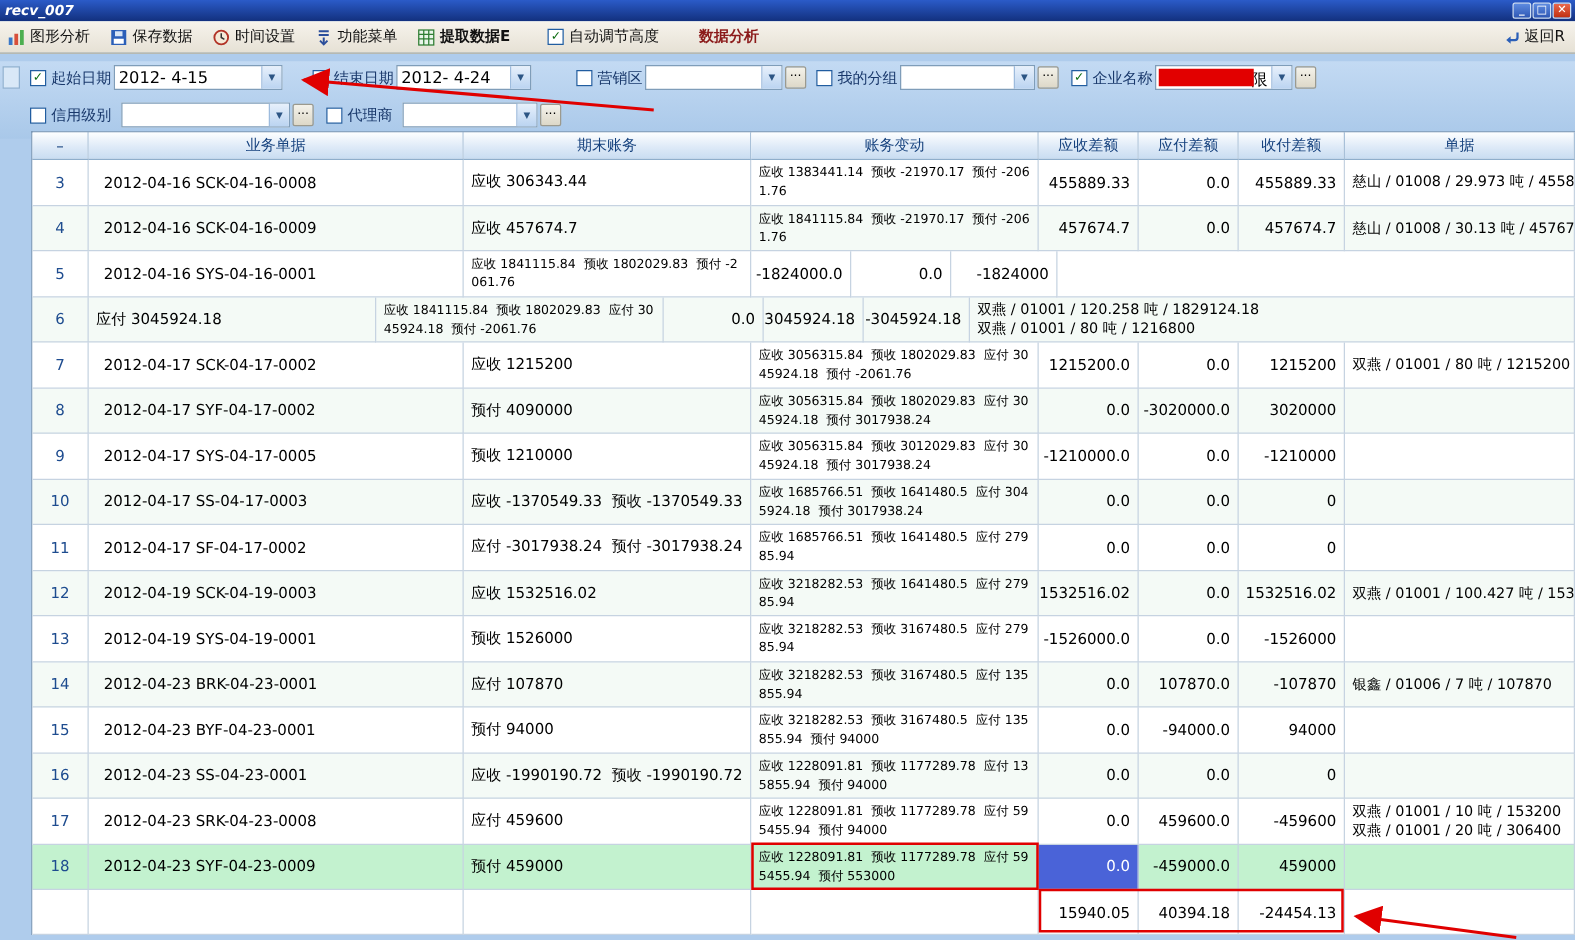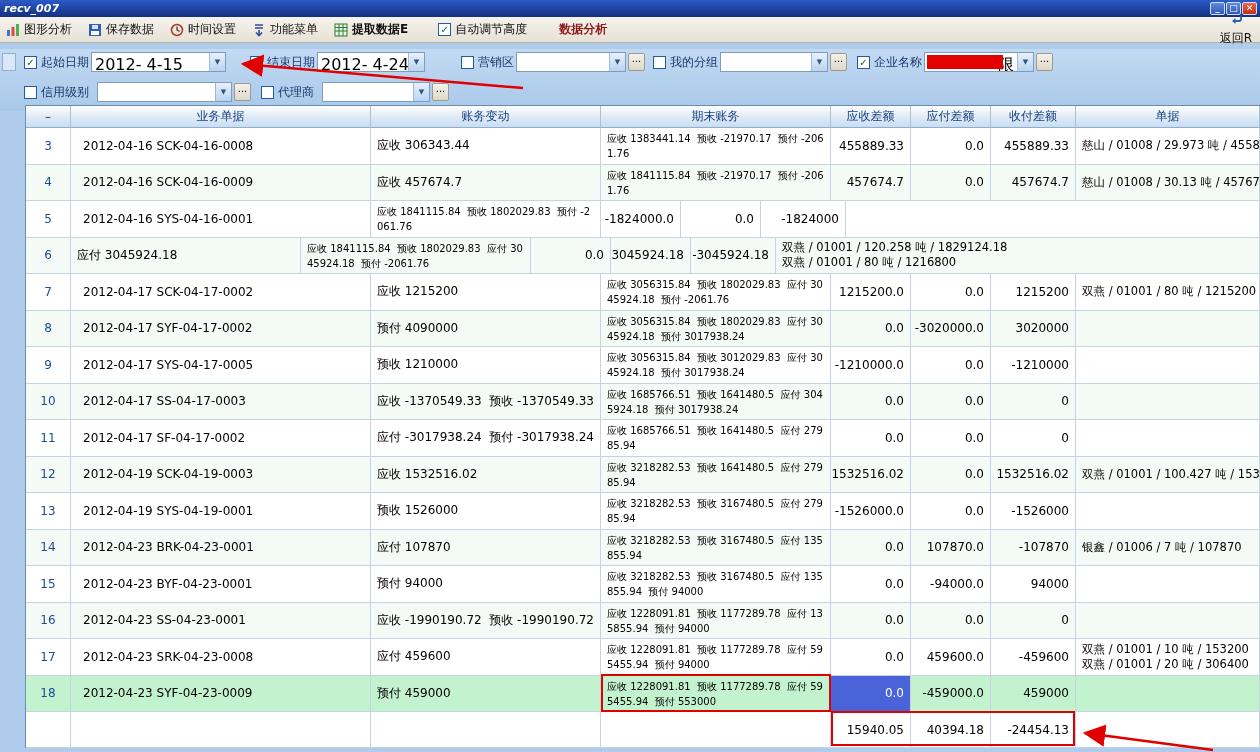--- a/index.html
+++ b/index.html
@@ -21,29 +21,29 @@
   .toolbar { height:26px; background:linear-gradient(#F6F3EC,#E6E1D5);
              border-bottom:1px solid #B9B39F; display:flex; align-items:center;
              color:#111; padding-left:6px; }
   .titem { display:flex; align-items:center; gap:4px; margin-right:16px; cursor:default; }
   .titem svg { flex:none; }
   .bold span { font-weight:bold; }
   .analysis span { font-weight:bold; color:#8B1A1A; }
   .tspacer { flex:1; }
   .titem.chk { margin-left:14px; }
   .titem.analysis { margin-left:16px; }
-  .titem.return { margin-right:8px;flex-direction:column; }
+  .titem.return { margin-right:8px; }
 
   
   .cb { width:13px; height:13px; background:#fff; border:1px solid #215DA0;
         display:inline-flex; align-items:center; justify-content:center;
         font-size:10px; font-weight:bold; color:#0B6B10; flex:none; }
   .combo { height:20px; background:#fff; border:1px solid #7F9DB9; display:flex;
            align-items:stretch; position:relative; flex:none; }
-  .ctext { flex:1; padding:2px 3px; font-size:16px; white-space:nowrap; overflow:hidden; }
+  .ctext { flex:1; padding:2px 3px; font-size:13px; white-space:nowrap; overflow:hidden; }
   .ctext.suffix { text-align:right; }
   .cbtn { width:16px; background:linear-gradient(#E7F0FB,#BBD4F1); border-left:1px solid #9DBBDD;
           display:flex; align-items:center; justify-content:center; font-size:7px; color:#2C5584; }
   .redact { position:absolute; left:2px; top:2px; bottom:2px; width:76px; background:#E20000; z-index:2; }
   .more { width:17px; height:18px; margin-left:2px; background:linear-gradient(#F4F2EA,#DDD8C8);
           border:1px solid #9C9A8E; border-radius:2px; font-size:10px; line-height:6px;
           padding-bottom:6px; flex:none; font-family:inherit; }
   .w135{width:135px} .w120{width:108px} .w110{width:110px}
 
   
@@ -220,22 +220,22 @@
         <span class="cbtn">▼</span>
       </div>
       <button class="more">...</button>
     </div>
   </div>
 
   <div class="grid">
     <div class="ghead" id="grid-header">
         <div class="hcell c0">–</div>
         <div class="hcell c1">业务单据</div>
+        <div class="hcell c3">期末账务</div>
         <div class="hcell c2">账务变动</div>
-        <div class="hcell c3">期末账务</div>
         <div class="hcell c4">应收差额</div>
         <div class="hcell c5">应付差额</div>
         <div class="hcell c6">收付差额</div>
         <div class="hcell c7">单据</div>
       </div>
     <div id="grid-body">
         <div class="trow">
           <div class="cell c0 a-ctr">3</div>
           <div class="cell c1 a-l">2012-04-16 SCK-04-16-0008</div>
           <div class="cell c2 a-l">应收 306343.44</div>

